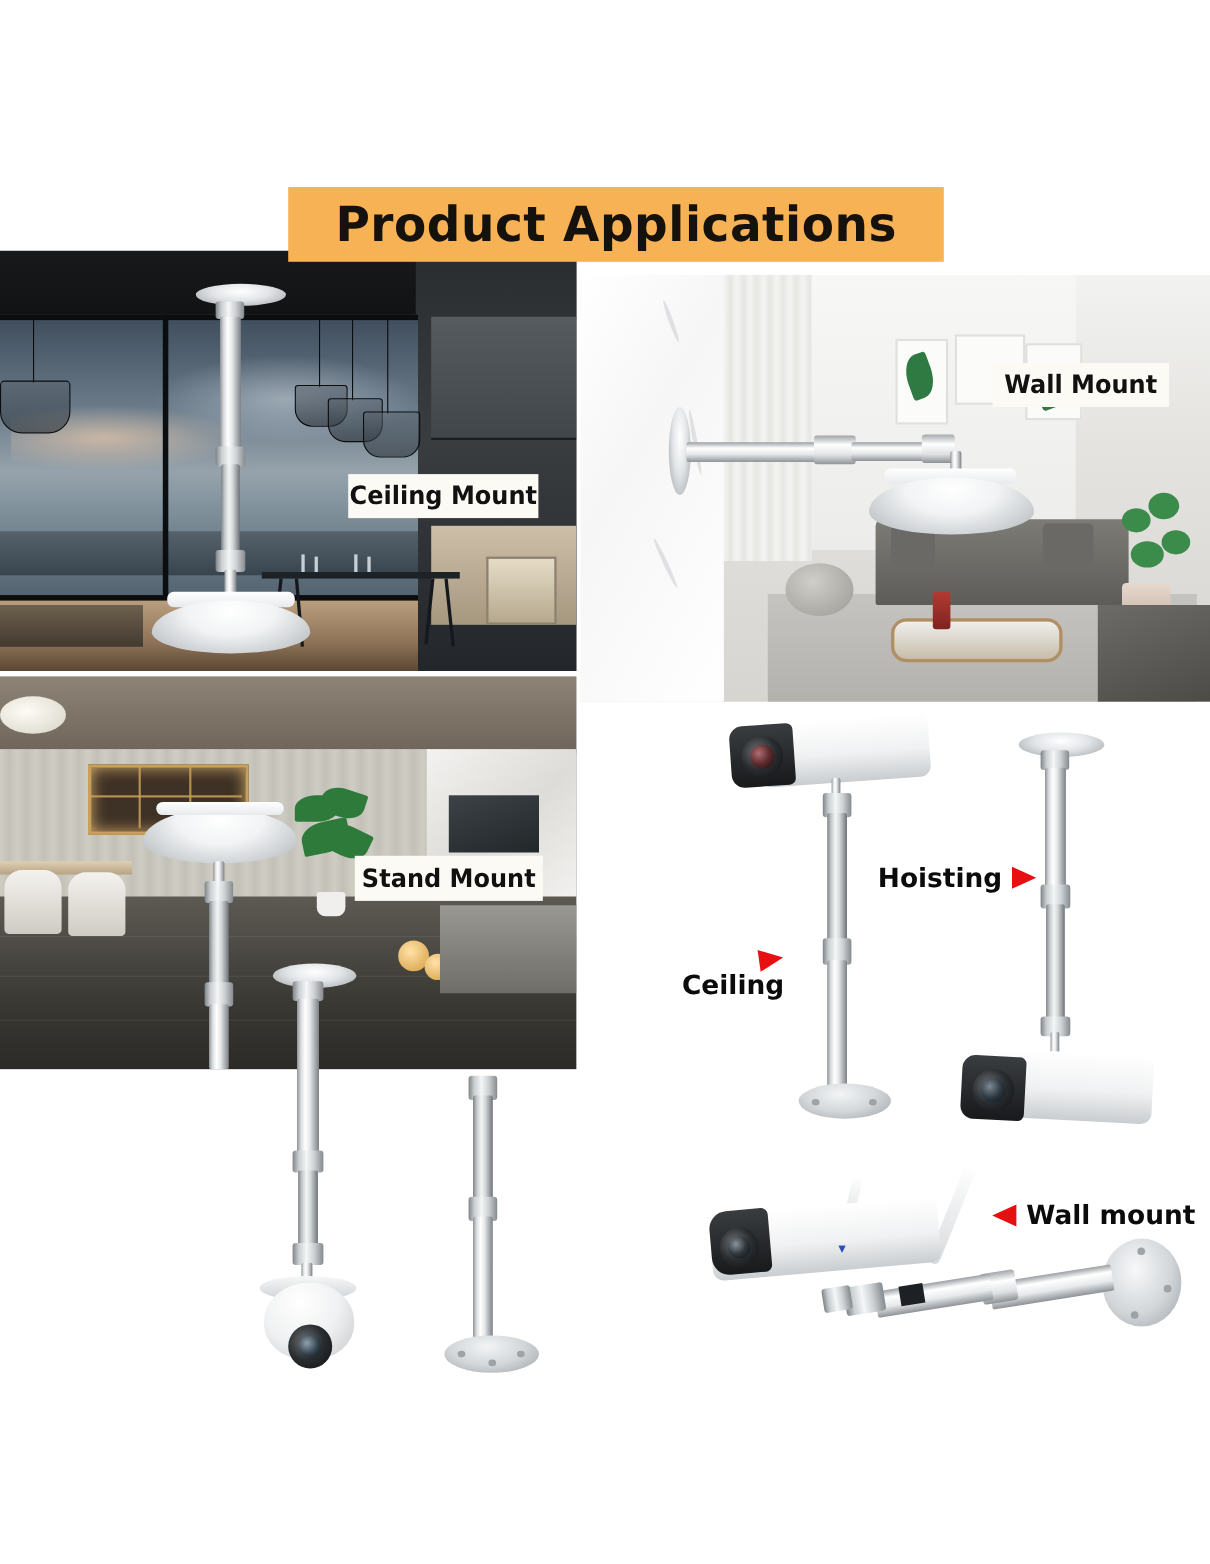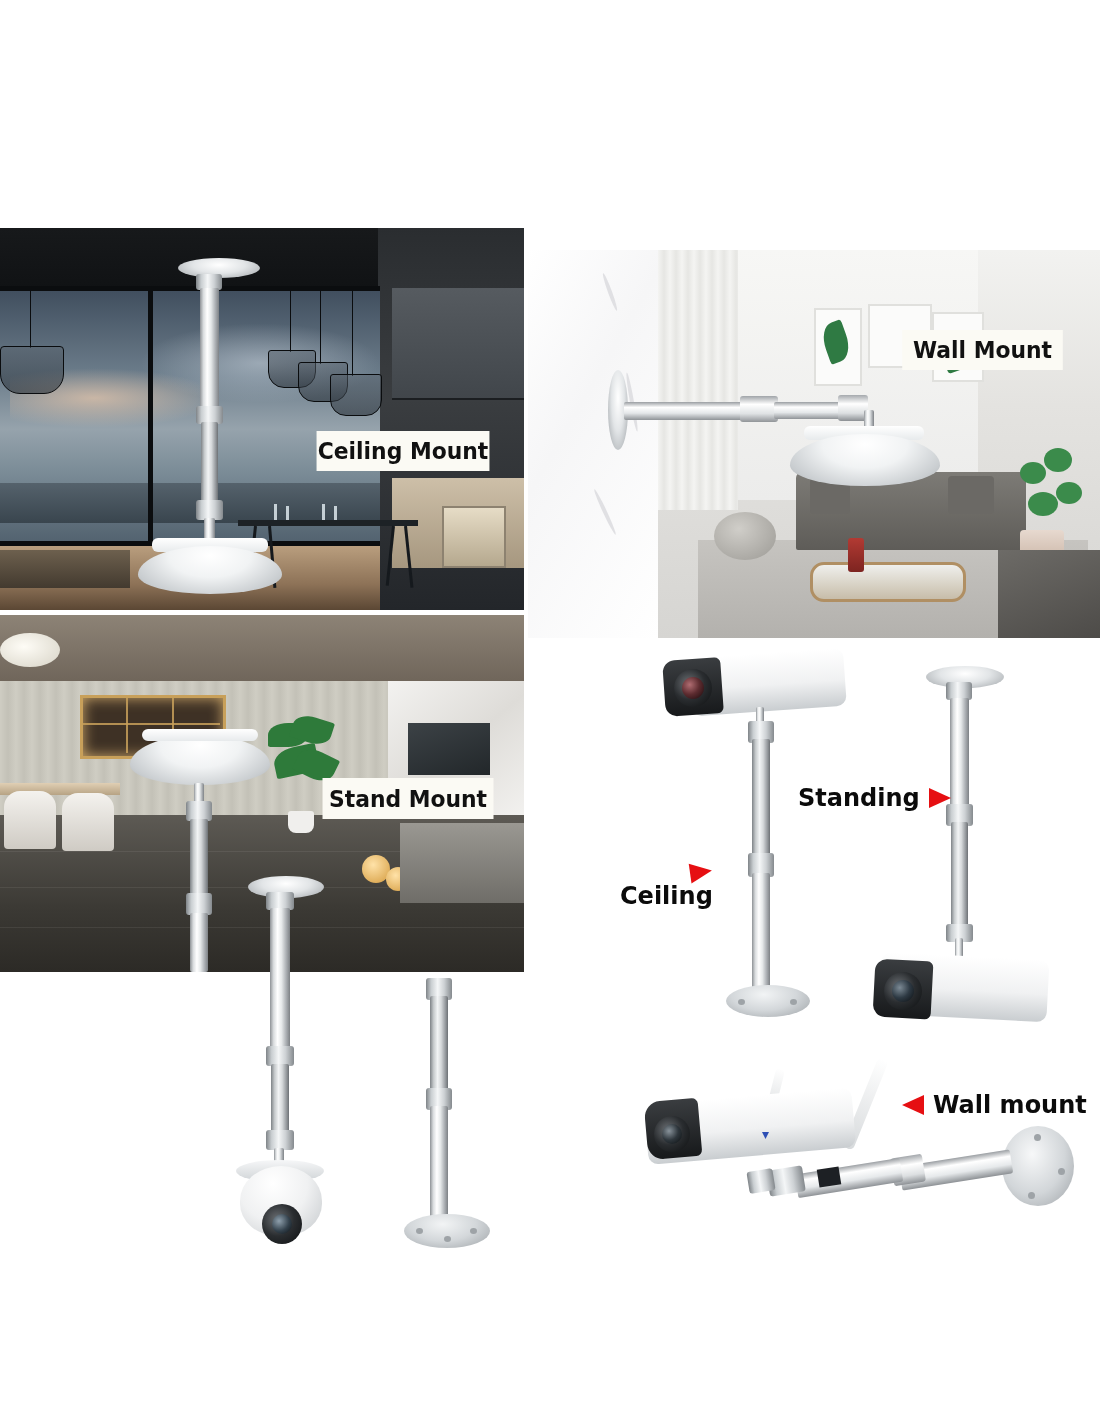--- a/index.html
+++ b/index.html
@@ -388,20 +388,23 @@
     position: absolute;
     background: radial-gradient(ellipse at 45% 30%, #f2f4f5 0%, #d3d7da 50%, #9da2a6 100%);
     border-radius: 50%;
   }
 </style>
 </head>
 <body>
 
 <div id="page">
 
+  <div id="title-banner">
+    <span class="title-text">Product Applications</span>
+  </div>
 
   <div id="panel-ceiling" class="photo-panel">
     <div class="ceil-ceiling"></div>
     <div class="ceil-right-wall"></div>
     <div class="ceil-window"></div>
     <div class="ceil-clouds2"></div>
     <div class="ceil-clouds1"></div>
     <div class="ceil-sea"></div>
     <div class="ceil-mullion" style="left:148px;top:58px;width:5px;height:260px;"></div>
     <div class="ceil-mullion" style="left:0;top:58px;width:380px;height:5px;"></div>
@@ -607,21 +610,21 @@
   </div>
 
   <div id="callout-standing" class="callout">
     <span>Ceiling</span>
   </div>
   <div id="arrow-standing">
     <div class="arrow-right"></div>
   </div>
 
   <div id="callout-hoisting" class="callout">
-    <span>Standing</span>
+    <span>Hoisting</span>
     <div class="arrow-right"></div>
   </div>
 
   <div id="callout-wallmount" class="callout">
     <div class="arrow-left"></div>
     <span>Wall mount</span>
   </div>
 
 </div>
 

